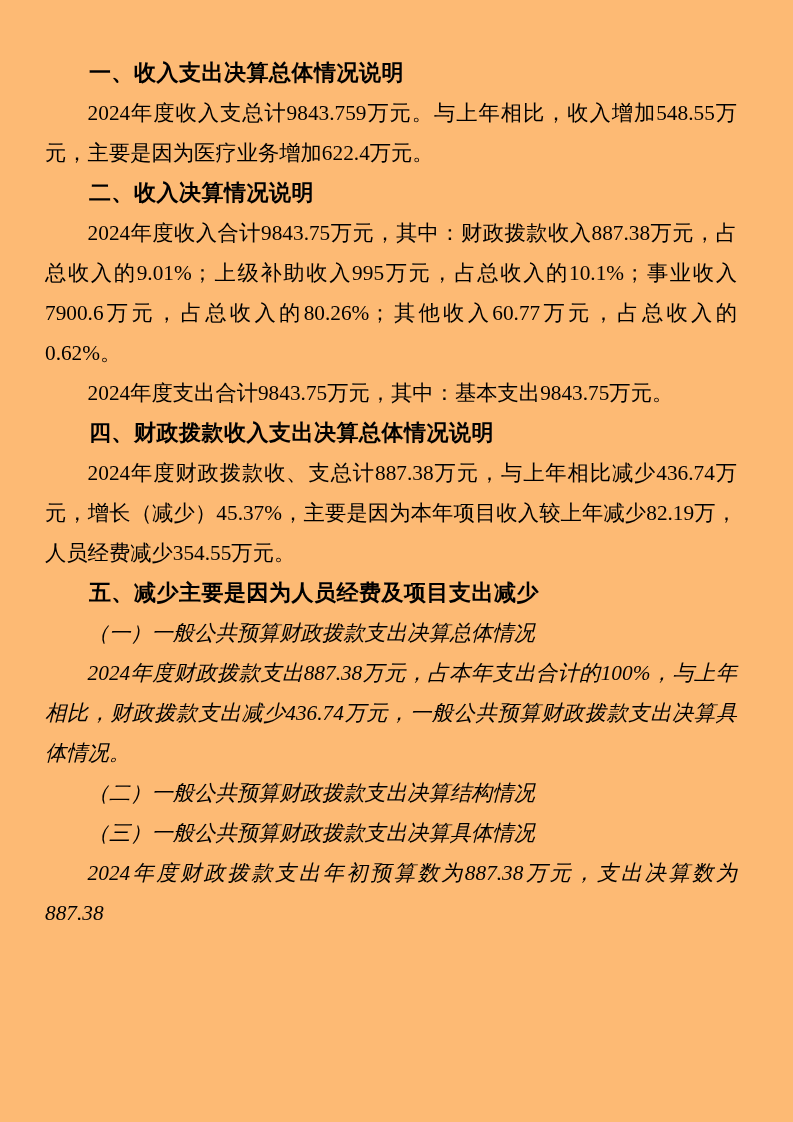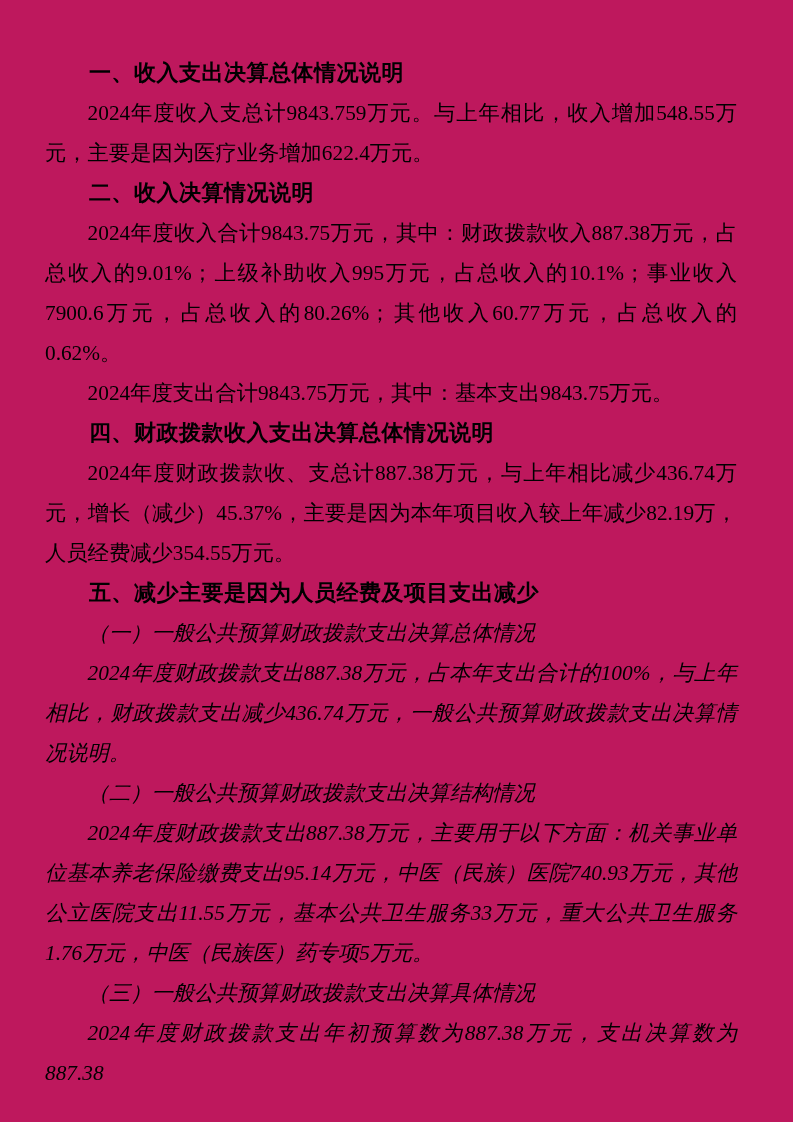--- a/index.html
+++ b/index.html
@@ -7,21 +7,21 @@
   html, body {
     margin: 0;
     padding: 0;
     background: #ffffff;
   }
   .page {
     position: relative;
     width: 793px;
     height: 1122px;
     margin: 0;
-    background: #be185d;
+    background: #fdba74;
     color: #000000;
     overflow: hidden;
   }
   .doc {
     position: absolute;
     top: 53px;
     left: 45px;
     width: 692px;
     font-family: "Liberation Serif", "DejaVu Serif", serif;
     font-size: 21.3px;
@@ -57,19 +57,18 @@
   <div class="doc">
     <p class="h">一、收入支出决算总体情况说明</p>
     <p class="body">2024年度收入支总计9843.759万元。与上年相比，收入增加548.55万元，主要是因为医疗业务增加622.4万元。</p>
     <p class="h">二、收入决算情况说明</p>
     <p class="body">2024年度收入合计9843.75万元，其中：财政拨款收入887.38万元，占总收入的9.01%；上级补助收入995万元，占总收入的10.1%；事业收入7900.6万元，占总收入的80.26%；其他收入60.77万元，占总收入的0.62%。</p>
     <p class="body">2024年度支出合计9843.75万元，其中：基本支出9843.75万元。</p>
     <p class="h">四、财政拨款收入支出决算总体情况说明</p>
     <p class="body">2024年度财政拨款收、支总计887.38万元，与上年相比减少436.74万元，增长（减少）45.37%，主要是因为本年项目收入较上年减少82.19万，人员经费减少354.55万元。</p>
     <p class="h">五、减少主要是因为人员经费及项目支出减少</p>
     <p class="sub">（一）一般公共预算财政拨款支出决算总体情况</p>
-    <p class="kbody">2024年度财政拨款支出887.38万元，占本年支出合计的100%，与上年相比，财政拨款支出减少436.74万元，一般公共预算财政拨款支出决算情况说明。</p>
+    <p class="kbody">2024年度财政拨款支出887.38万元，占本年支出合计的100%，与上年相比，财政拨款支出减少436.74万元，一般公共预算财政拨款支出决算具体情况。</p>
     <p class="sub">（二）一般公共预算财政拨款支出决算结构情况</p>
-    <p class="kbody">2024年度财政拨款支出887.38万元，主要用于以下方面：机关事业单位基本养老保险缴费支出95.14万元，中医（民族）医院740.93万元，其他公立医院支出11.55万元，基本公共卫生服务33万元，重大公共卫生服务1.76万元，中医（民族医）药专项5万元。</p>
     <p class="sub">（三）一般公共预算财政拨款支出决算具体情况</p>
     <p class="kbody">2024年度财政拨款支出年初预算数为887.38万元，支出决算数为887.38</p>
   </div>
 </div>
 
 </body></html>

